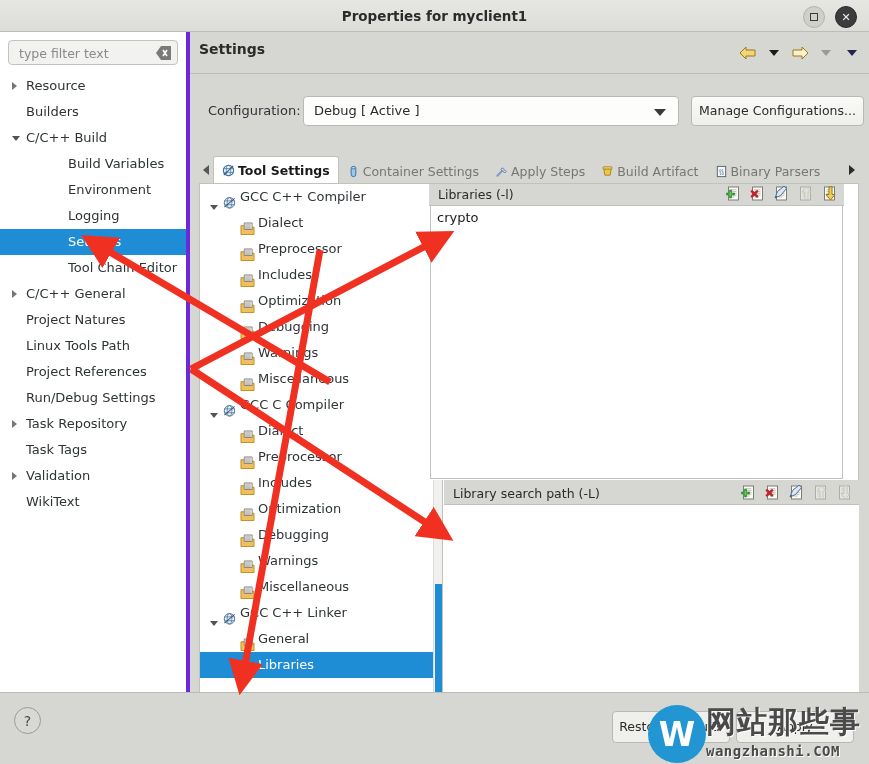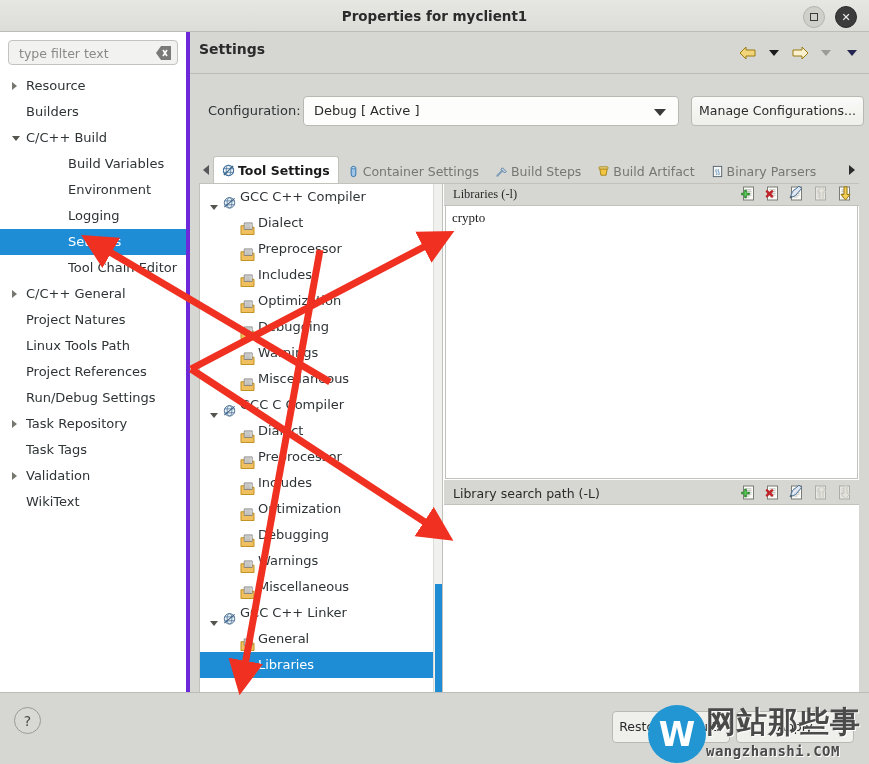--- a/index.html
+++ b/index.html
@@ -163,21 +163,21 @@
   .ttree-item .spacer { display:inline-block; flex:0 0 auto; }
   .ttree-item .icon { width:15px; height:14px; flex:0 0 15px; margin-right:3px; }
   .ttree-scrollbar {
     position:absolute; right:0; top:0; width:9px; height:535px; background:#f0f0ee;
     border-left:1px solid #dcdcd8; box-sizing:border-box;
   }
   .ttree-thumb { position:absolute; left:1px; top:400px; width:7px; height:133px; background:#1f8dd6; }
 
   
   .list-group { position:absolute; background:#ffffff; box-sizing:border-box; }
-  .lg-top { left:244px; top:0; width:415px; height:296px;font-family:Liberation Serif, serif; }
+  .lg-top { left:229px; top:0; width:415px; height:296px; }
   .lg-bottom { left:244px; top:299px; width:415px; height:236px; }
   .lg-head {
     position:absolute; left:0; top:0; width:100%; height:22px;
     background:#d6d6d2; border-bottom:1px solid #c2c2bd; box-sizing:border-box;
   }
   .lg-head .title { position:absolute; left:9px; top:3px; font-size:12.5px; color:#2b2b2b; }
   .lg-tools { position:absolute; right:4px; top:1px; display:flex; gap:6px; }
   .tool-ico { width:18px; height:18px; }
   .lg-body {
     position:absolute; left:1px; top:22px; right:1px; bottom:1px;
@@ -333,21 +333,21 @@
               <rect x="4.5" y="1.5" width="5" height="11" rx="2.4" fill="#9fc6e8" stroke="#2b6ea8" stroke-width="1"></rect>
               <ellipse cx="7" cy="3" rx="2.5" ry="1.1" fill="#d9ecfa" stroke="#2b6ea8" stroke-width="0.8"></ellipse>
             </svg>
             <span>Container Settings</span>
           </div>
           <div class="tab">
             <svg class="ticon" viewBox="0 0 14 14">
               <path d="M2.5,11.5 L8.5,5.5" stroke="#7f9db9" stroke-width="2.2" stroke-linecap="round"></path>
               <path d="M8,3 L12,7 L10.4,8.6 L6.4,4.6 Z" fill="#c7d9e8" stroke="#4a6f93" stroke-width="0.9"></path>
             </svg>
-            <span>Build Steps</span>
+            <span>Apply Steps</span>
           </div>
           <div class="tab">
             <svg class="ticon" viewBox="0 0 14 14">
               <path d="M3,4 h8 l-1.2,7 h-5.6 Z" fill="#f2c643" stroke="#9a7b10" stroke-width="0.9"></path>
               <rect x="2.2" y="2" width="9.6" height="2.3" rx="0.6" fill="#f7dd86" stroke="#9a7b10" stroke-width="0.9"></rect>
             </svg>
             <span>Build Artifact</span>
           </div>
           <div class="tab">
             <svg class="ticon" viewBox="0 0 14 14">

